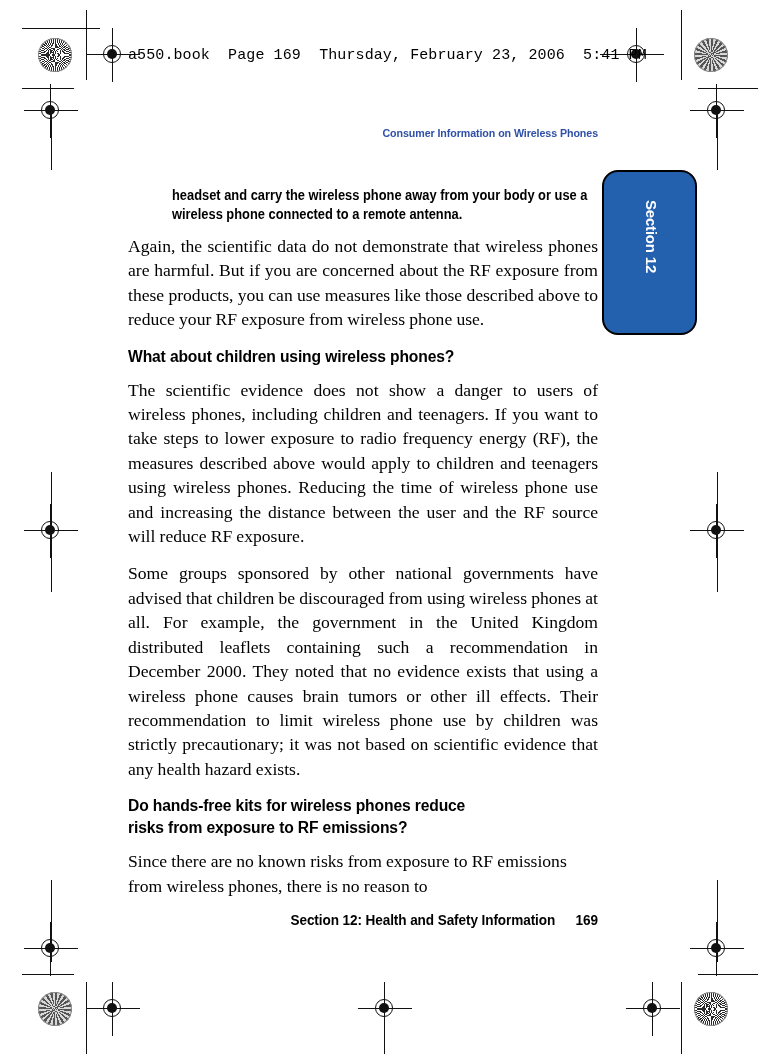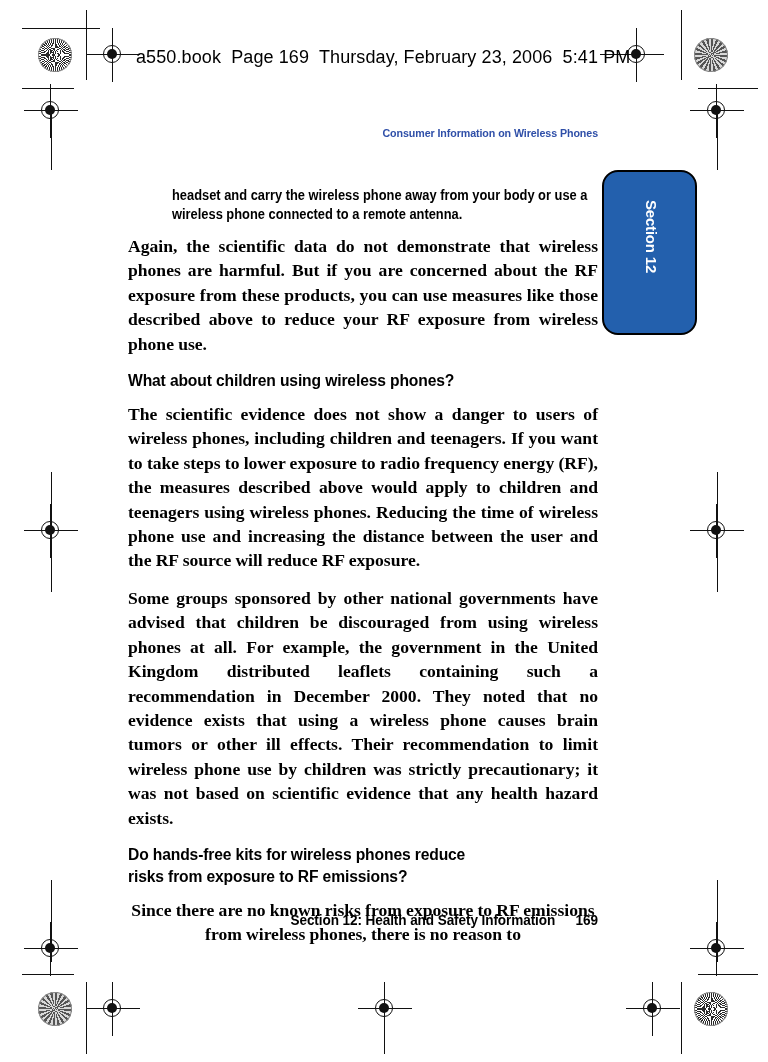--- a/index.html
+++ b/index.html
@@ -67,24 +67,24 @@
   .trim {
     position: absolute;
     background: #111;
   }
   .trim.h { height: 1px; }
   .trim.v { width: 1px; }
 
   
   .page-slug {
     position: absolute;
-    left: 136px;
+    left: 128px;
     top: 47px;
-    font-family: Liberation Sans, sans-serif;
-    font-size: 18px;
+    font-family: Liberation Mono, monospace;
+    font-size: 15px;
     color: #000;
     letter-spacing: 0.1px;
     white-space: pre;
   }
 
   .running-head {
     position: absolute;
     left: 128px;
     top: 127px;
     width: 470px;
@@ -120,23 +120,22 @@
 
   p.body {
     margin: 0 0 13px 0;
     font-family: "Liberation Serif", serif;
     font-size: 17.6px;
     line-height: 24.4px;
     color: #000;
     text-align: justify;
     text-justify: inter-word;
     word-spacing: -0.2px;
-    font-weight: bold;
-  }
-  p.body.last-short { text-align: center; }
+  }
+  p.body.last-short { text-align: left; }
 
   h2.section-head {
     margin: 4px 0 11px 0;
     font-family: "Liberation Sans", sans-serif;
     font-weight: bold;
     font-size: 17.2px;
     line-height: 22px;
     color: #000;
     letter-spacing: -0.15px;
     transform: scaleX(0.91);

